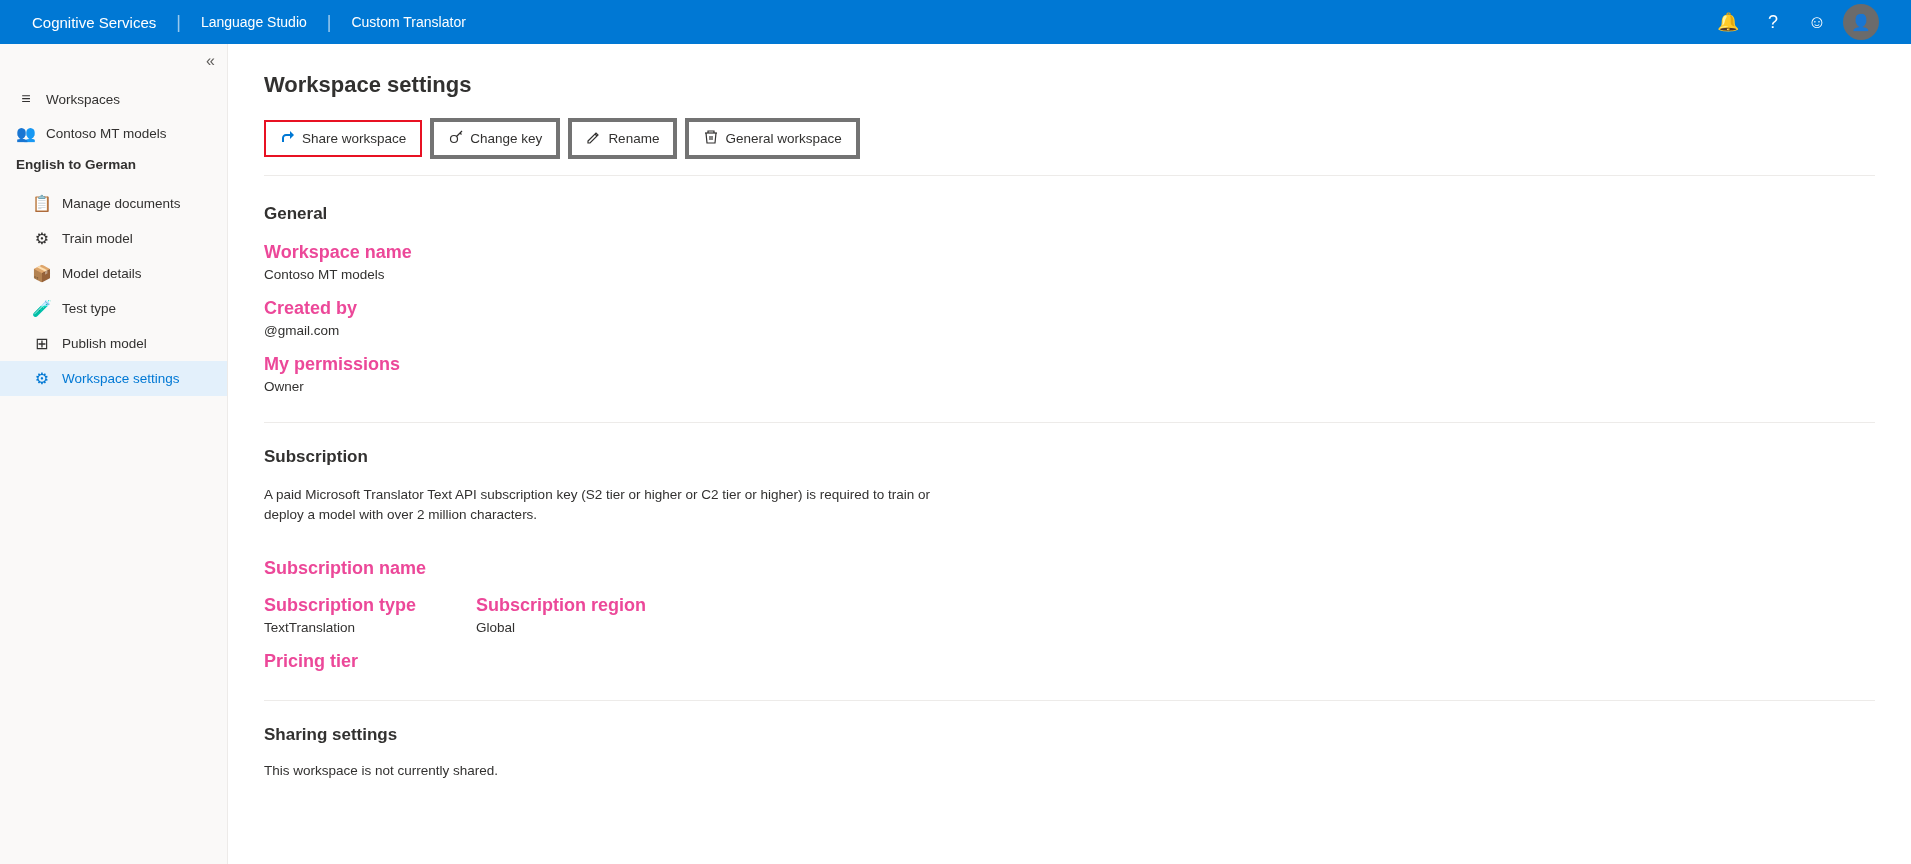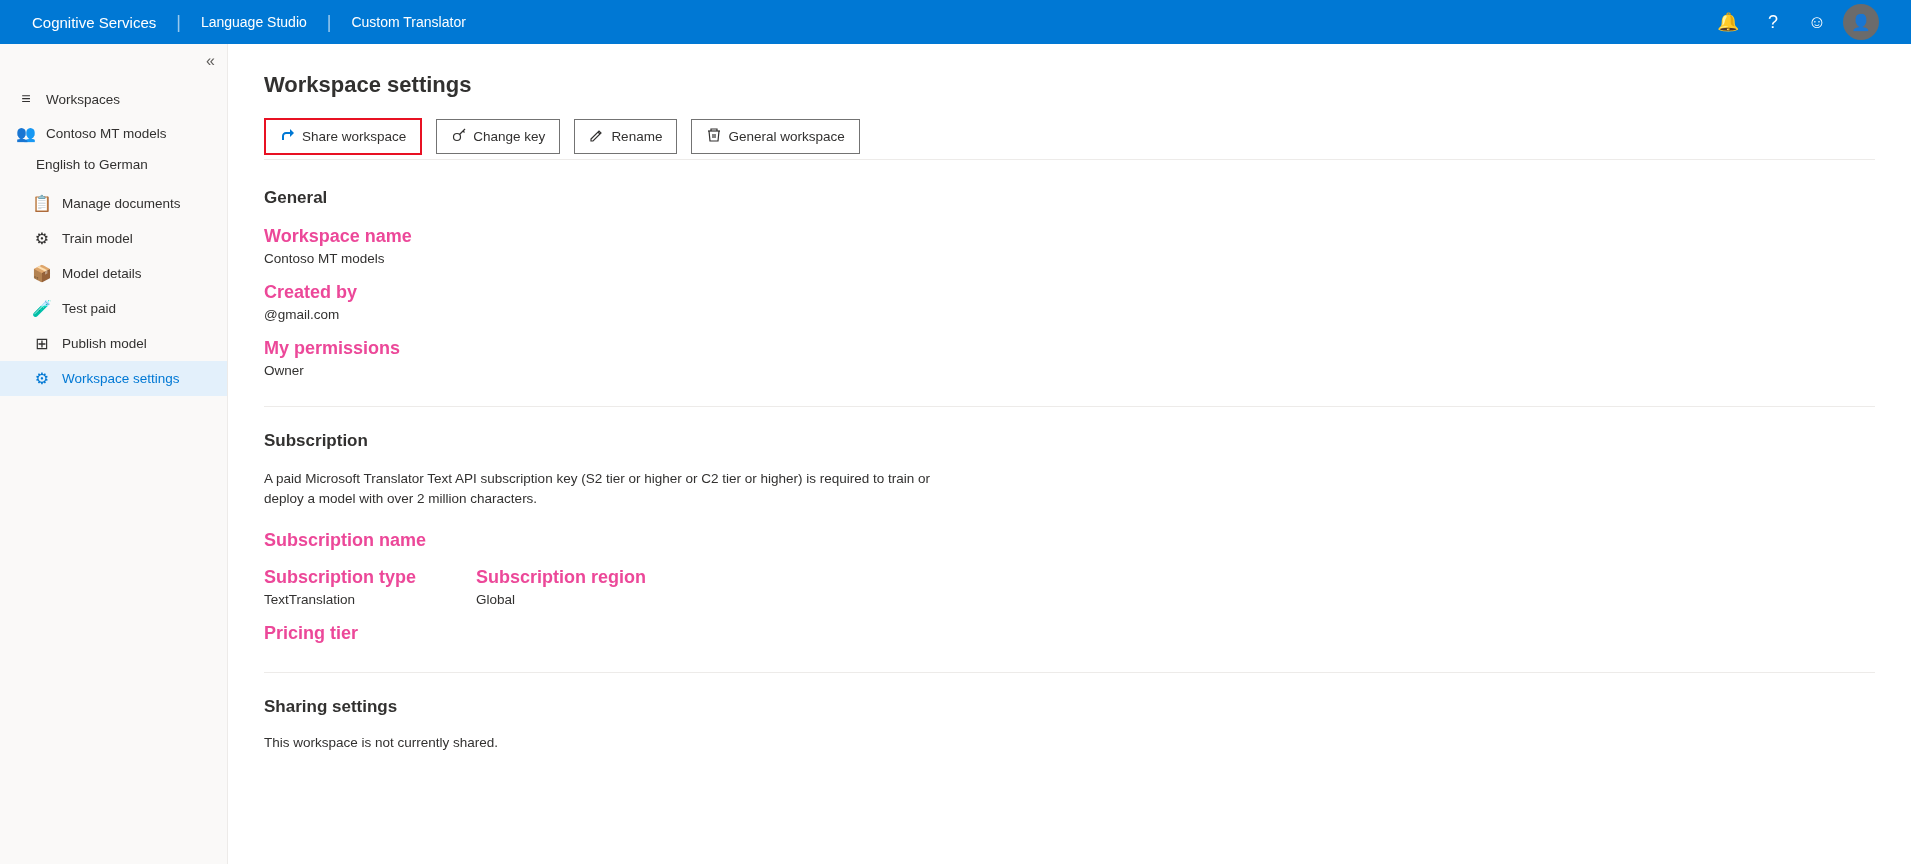--- a/index.html
+++ b/index.html
@@ -117,56 +117,55 @@
     .sidebar-icon {
       font-size: 16px;
       width: 20px;
       text-align: center;
       flex-shrink: 0;
     }
     .sidebar-sub-item {
       padding-left: 32px;
     }
     .sidebar-bold {
-      font-weight: 400;
+      font-weight: 700;
       font-size: 13.5px;
       padding: 6px 16px;
       color: #323130;
-      margin-left: 20px;
     }
 
     
     .main-content {
       flex: 1;
       overflow-y: auto;
       padding: 28px 36px;
     }
     .page-title {
       font-size: 22px;
       font-weight: 600;
       color: #323130;
       margin-bottom: 20px;
     }
 
     
     .toolbar {
       display: flex;
       align-items: center;
-      gap: 6px;
+      gap: 0;
       margin-bottom: 28px;
       border-bottom: 1px solid #edebe9;
-      padding-bottom: 4px;
+      padding-bottom: 16px;
     }
     .toolbar-btn {
       display: flex;
       align-items: center;
       gap: 6px;
       padding: 7px 14px;
       background: #fff;
-      border: 1px solid #737373;
+      border: 4px solid #737373;
       cursor: pointer;
       font-size: 13.5px;
       color: #323130;
       margin-right: 8px;
     }
     .toolbar-btn.highlighted {
       border: 2px solid #e81123;
       color: #323130;
     }
     .toolbar-btn-icon {
@@ -190,21 +189,21 @@
       font-size: 13.5px;
       color: #323130;
       margin-bottom: 16px;
     }
     .info-section {
       margin-bottom: 28px;
     }
     .subscription-note {
       font-size: 13.5px;
       color: #323130;
-      margin-bottom: 20px;
+      margin-bottom: 32px;
       max-width: 700px;
       line-height: 1.5;
     }
     .two-col {
       display: flex;
       gap: 60px;
     }
     .divider {
       border: none;
       border-top: 1px solid #edebe9;
@@ -261,21 +260,21 @@
       <div class="sidebar-item sidebar-sub-item">
         <span class="sidebar-icon">⚙</span>
         <span>Train model</span>
       </div>
       <div class="sidebar-item sidebar-sub-item">
         <span class="sidebar-icon">📦</span>
         <span>Model details</span>
       </div>
       <div class="sidebar-item sidebar-sub-item">
         <span class="sidebar-icon">🧪</span>
-        <span>Test paid</span>
+        <span>Test type</span>
       </div>
       <div class="sidebar-item sidebar-sub-item">
         <span class="sidebar-icon">⊞</span>
         <span>Publish model</span>
       </div>
       <div class="sidebar-item sidebar-sub-item selected-settings">
         <span class="sidebar-icon">⚙</span>
         <span>Workspace settings</span>
       </div>
     </div>

